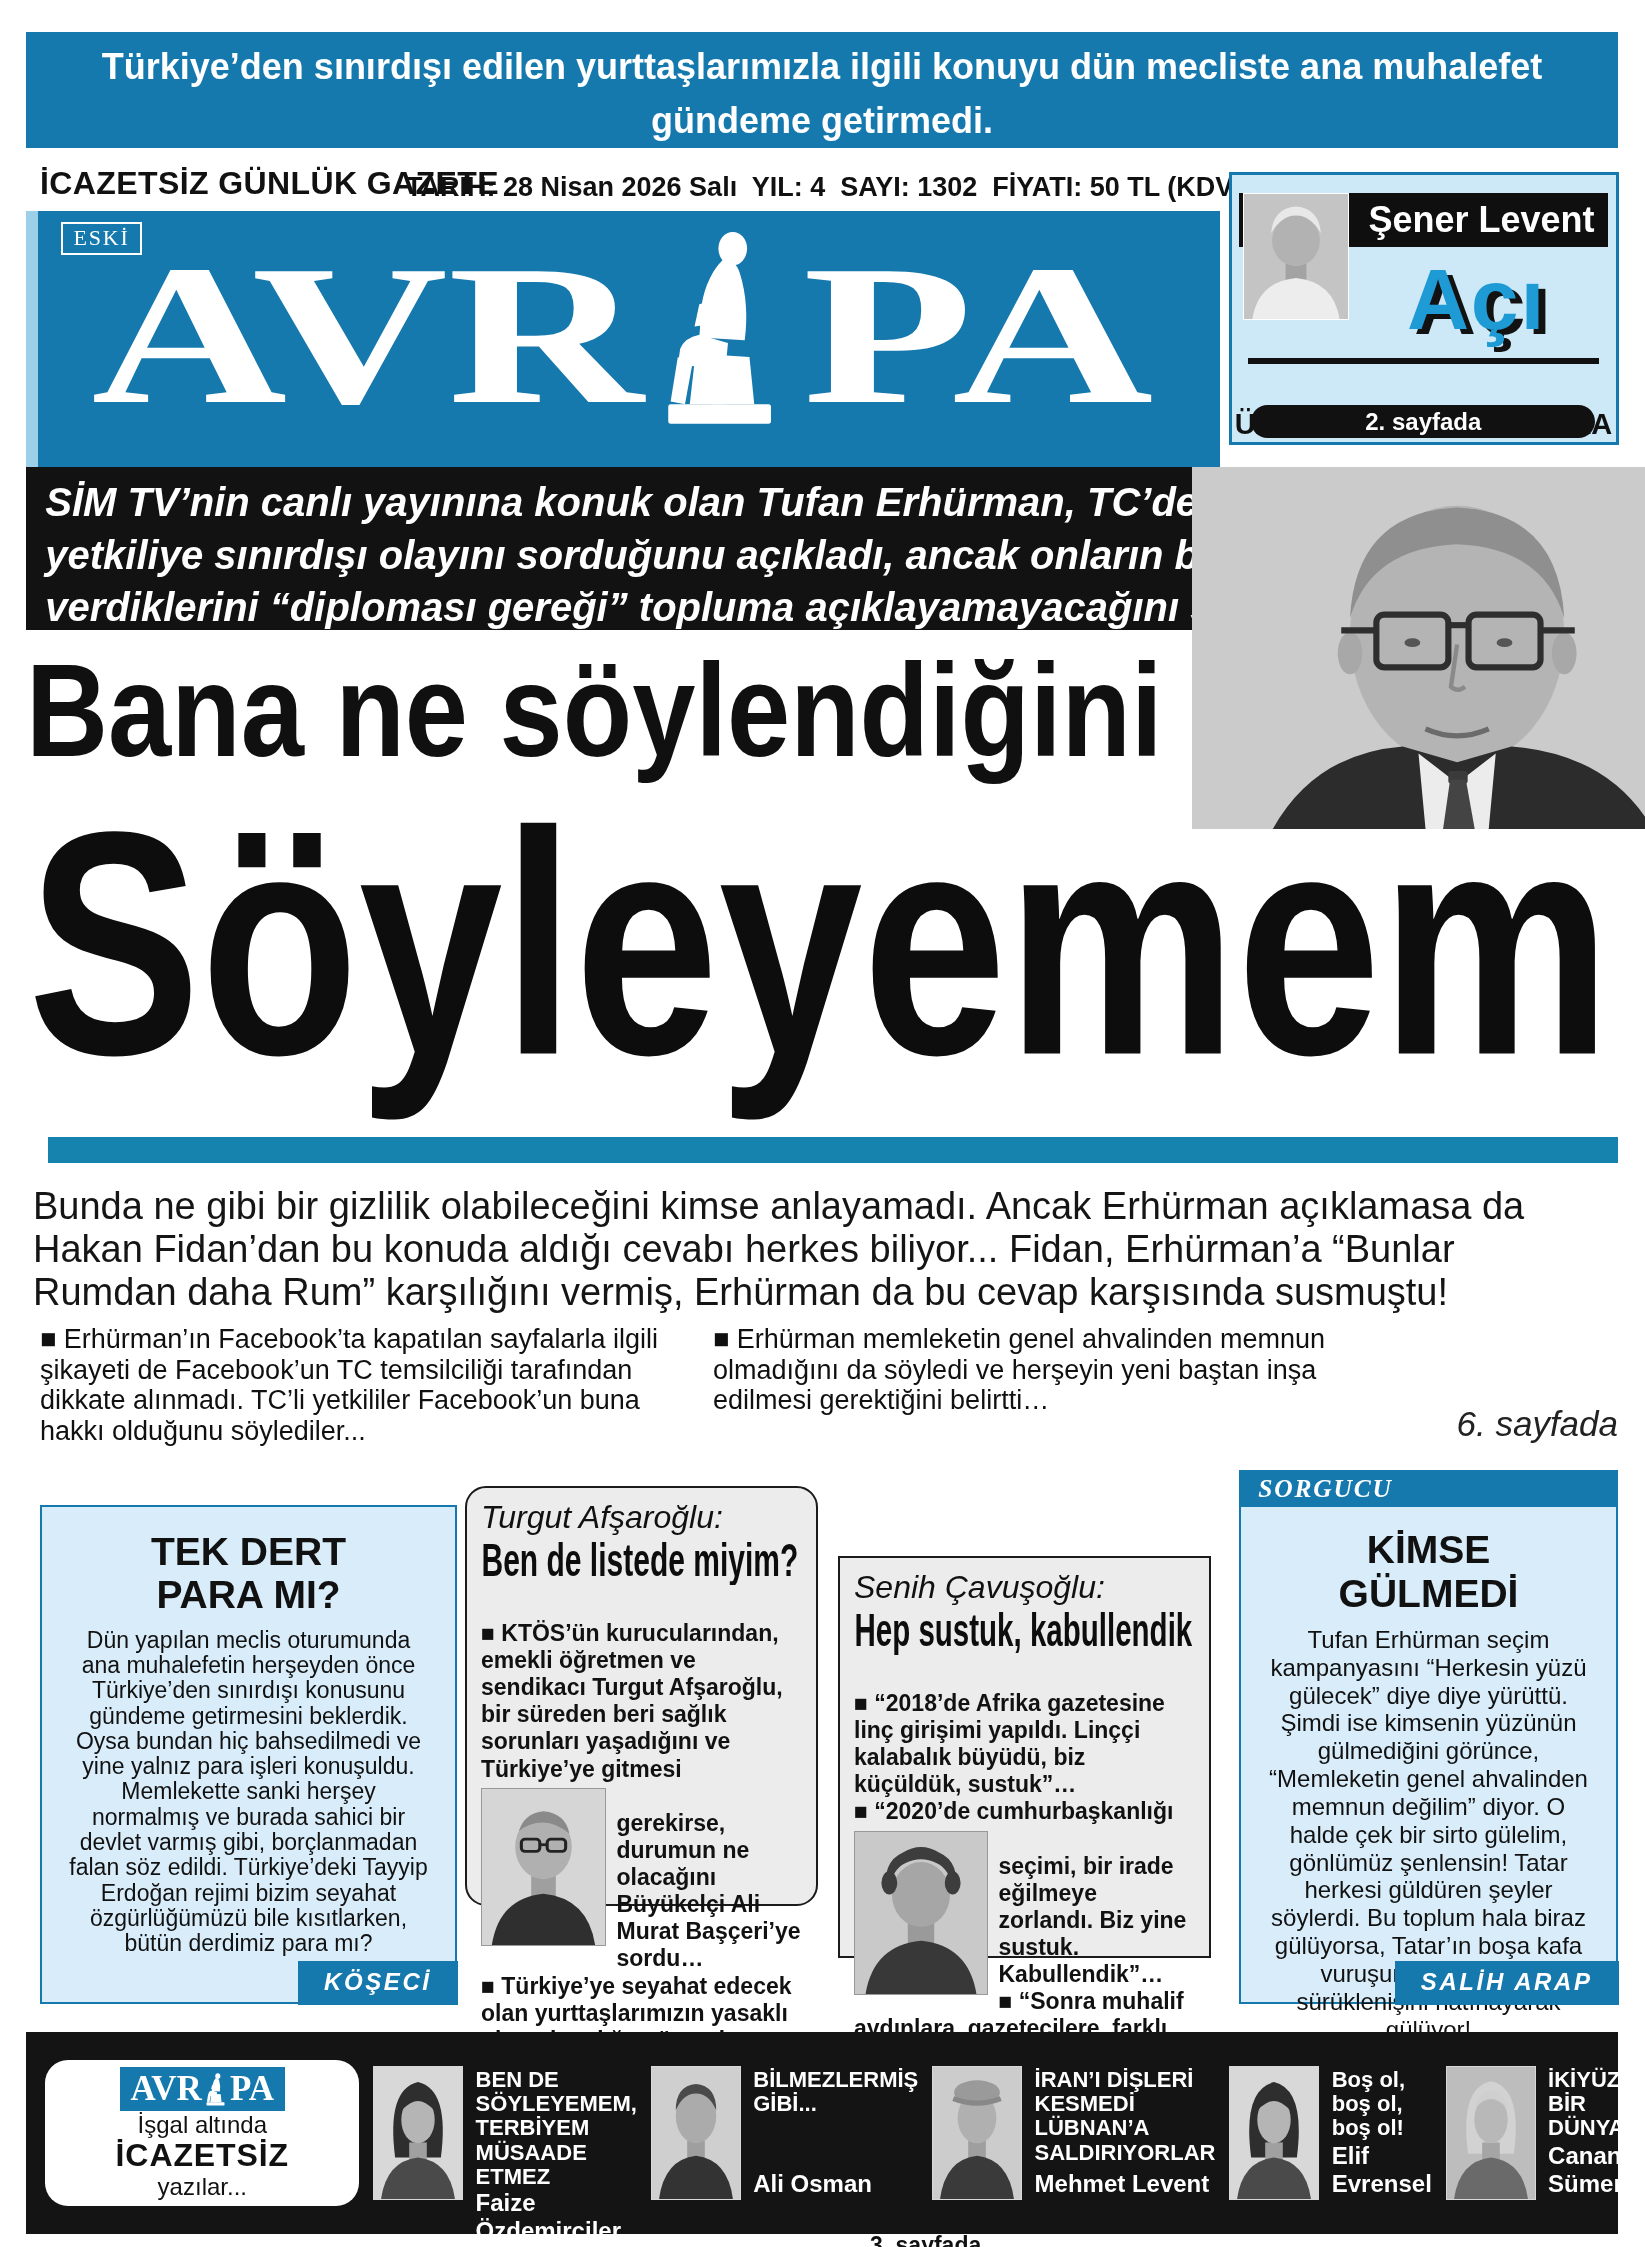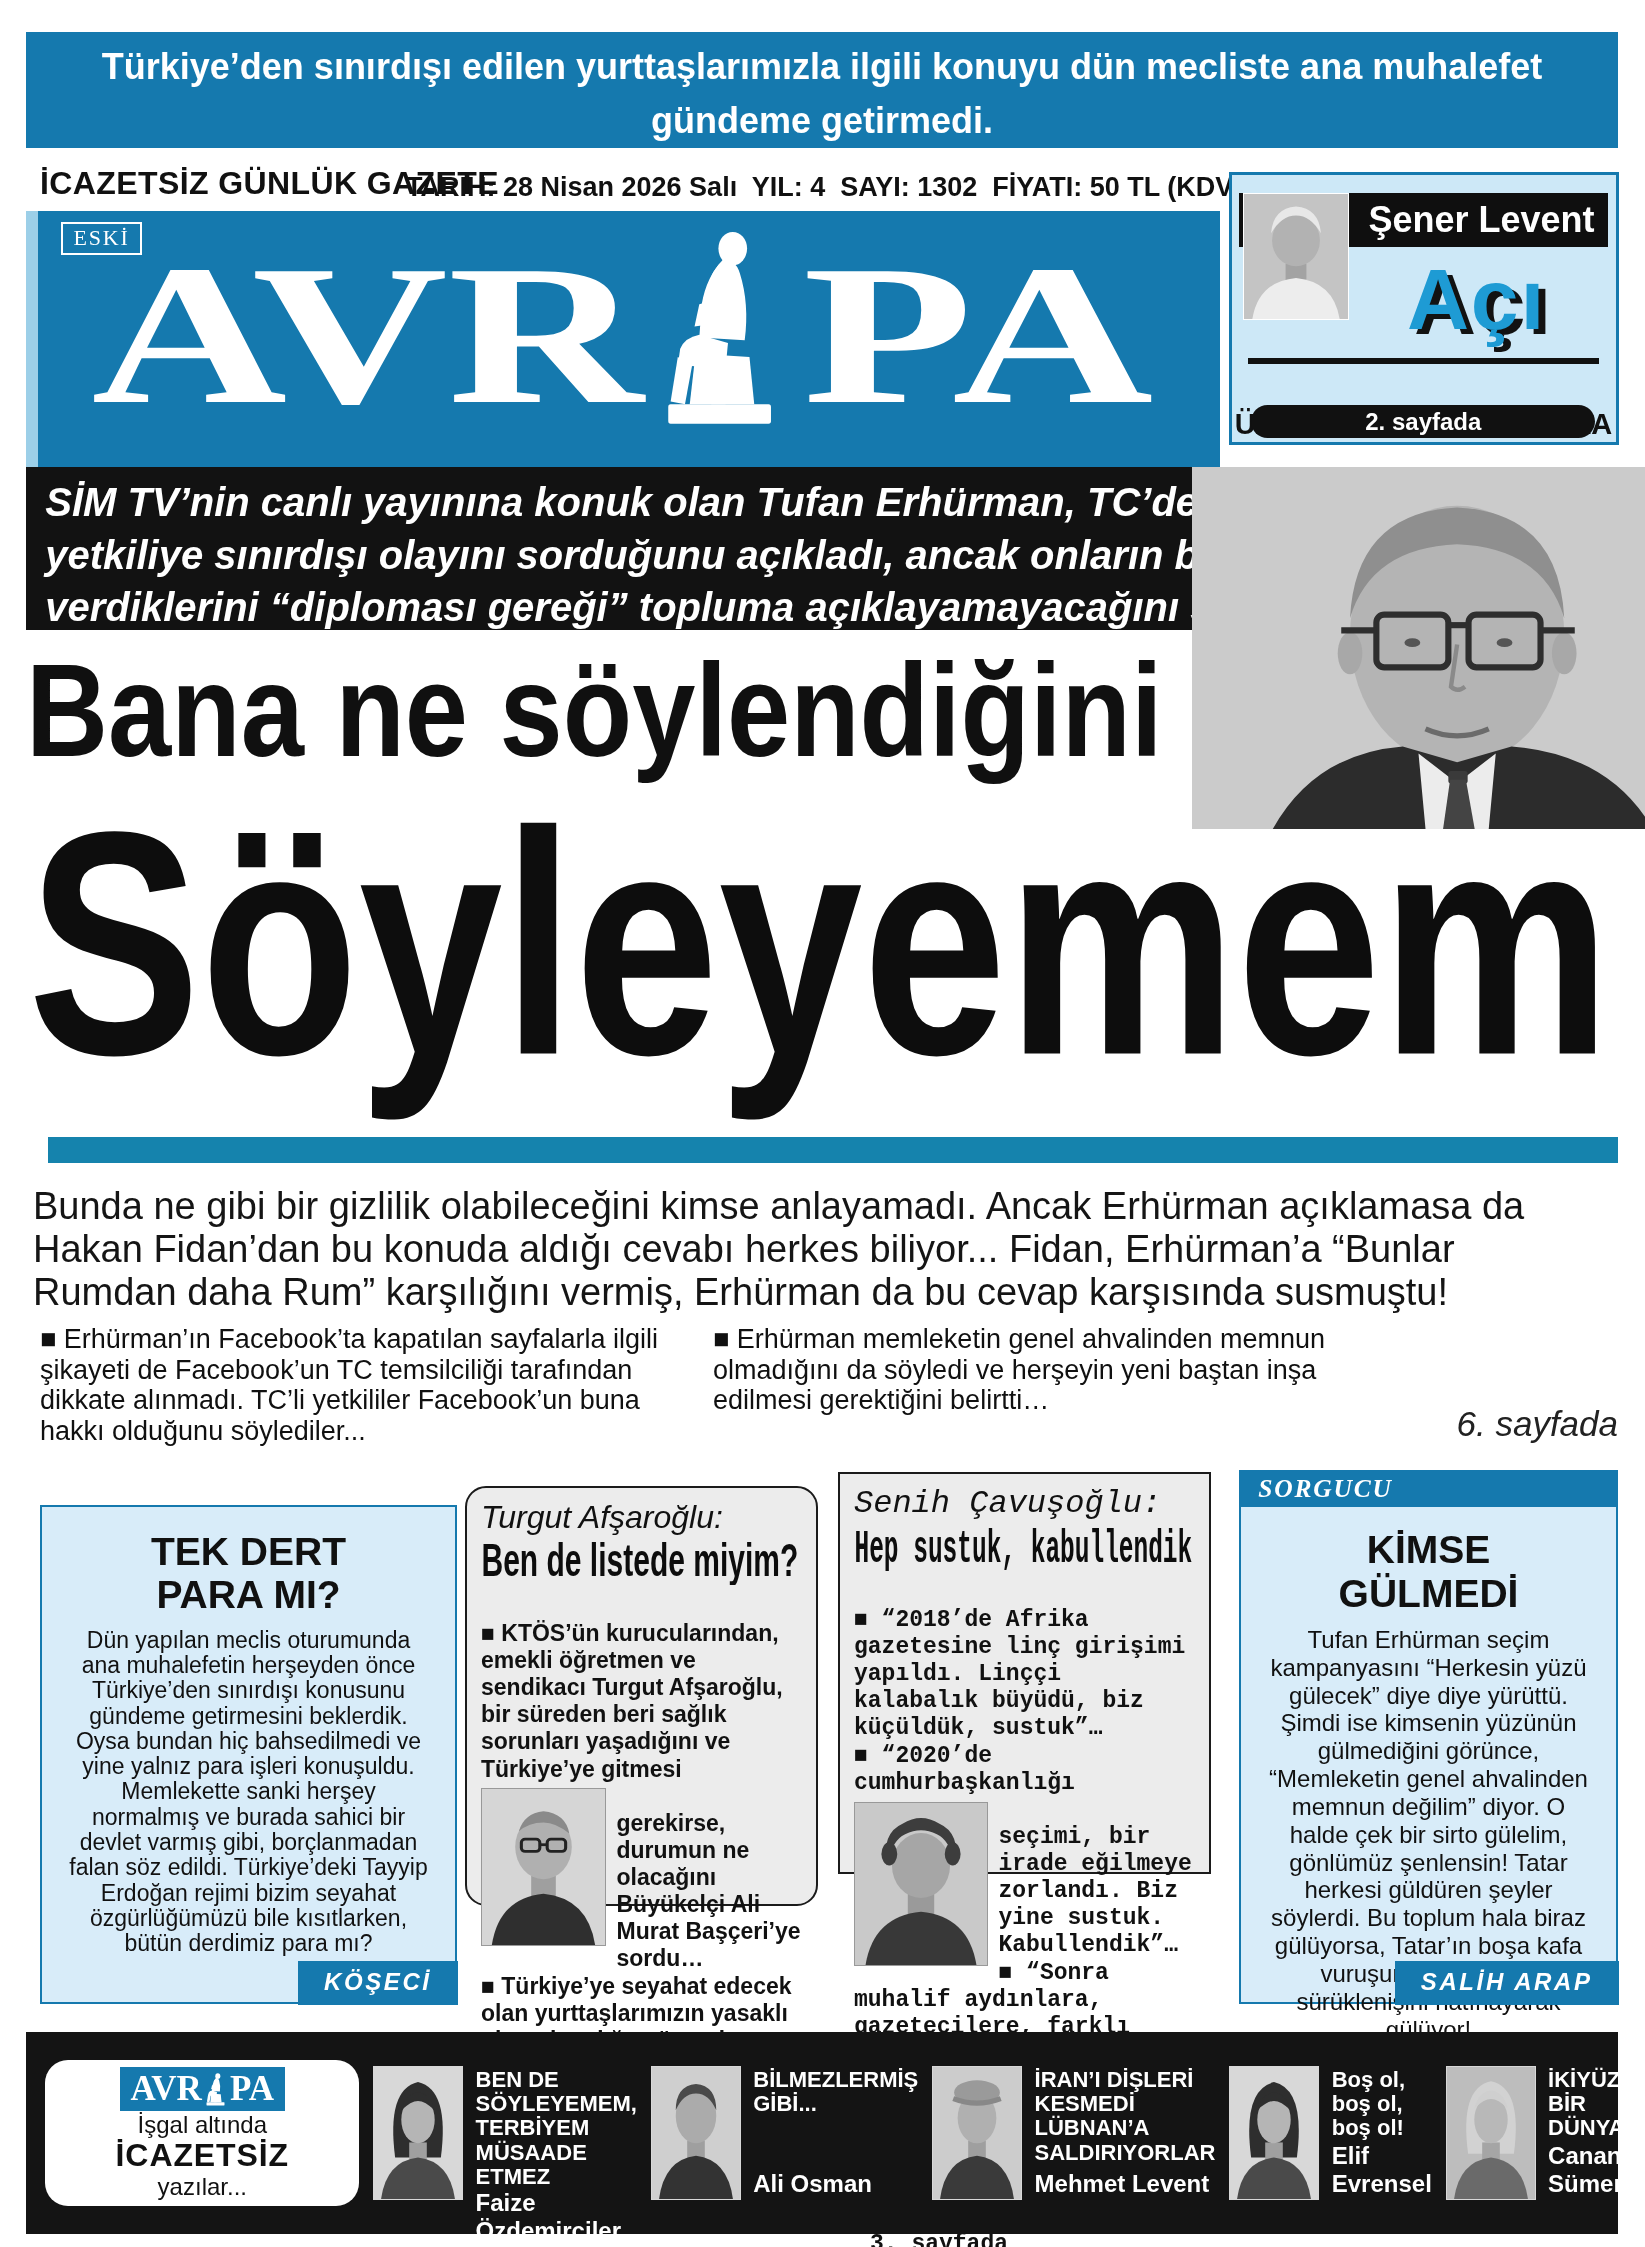--- a/index.html
+++ b/index.html
@@ -244,21 +244,21 @@
     <span>■ KTÖS’ün kurucularından, emekli öğretmen ve sendikacı Turgut Afşaroğlu, bir süreden beri sağlık sorunları yaşadığını ve Türkiye’ye gitmesi</span>
     <svg class="float-img" width="123" height="156" viewBox="0 0 100 140" preserveAspectRatio="none">
         <use href="#bust-man-glasses"></use>
       </svg>
     <span>gerekirse, durumun ne olacağını Büyükelçi Ali Murat Başçeri’ye sordu…
 ■ Türkiye’ye seyahat edecek olan yurttaşlarımızın yasaklı olup olmadığını önceden bilme hakkı olduğunu savunan Afşaroğlu Elçi Başçeri’ye “Ben de listede miyim?” diye sordu…</span>
     <span class="pref">3. sayfada</span>
   </div>
 </div>
 
-<div class="graybox" style="left:838px;top:1472px;width:373px;height:402px;font-family:Liberation Mono, monospace;">
+<div class="graybox" style="left:838px;top:1556px;width:373px;height:402px;">
   <div class="g-author">Senih Çavuşoğlu:</div>
   <svg width="344" height="49" viewBox="0 0 392 56">
     <text x="0" y="46" font-weight="bold" font-size="52" fill="#0d0d0d" textLength="386" lengthAdjust="spacingAndGlyphs">Hep sustuk, kabullendik</text>
   </svg>
   <div class="g-body">
     <span>■ “2018’de Afrika gazetesine linç girişimi yapıldı. Linççi kalabalık büyüdü, biz küçüldük, sustuk”…
 ■ “2020’de cumhurbaşkanlığı</span>
     <svg class="float-img" width="132" height="162" viewBox="0 0 100 140" preserveAspectRatio="none">
         <use href="#bust-man-curly"></use>
       </svg>

